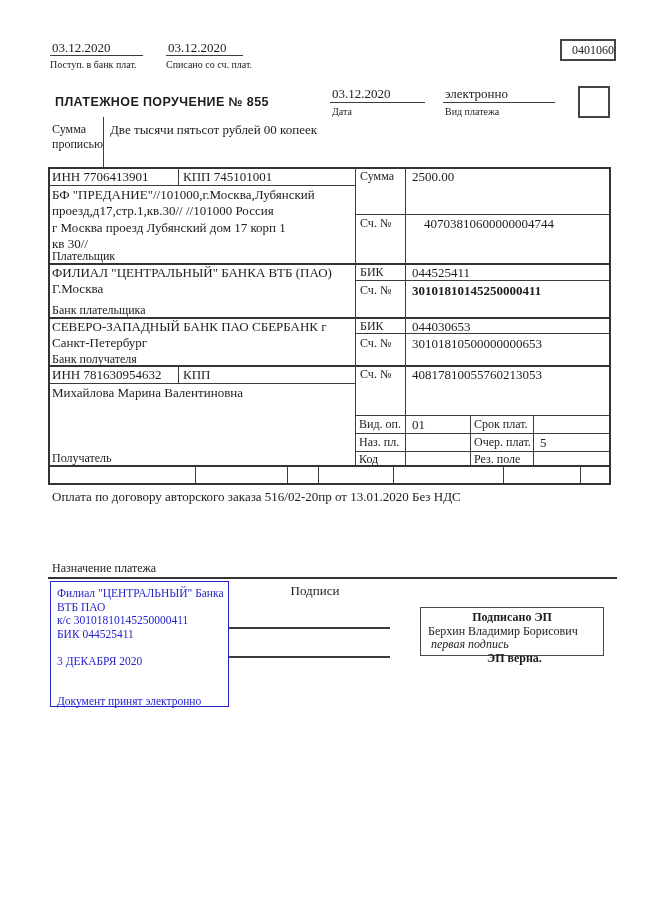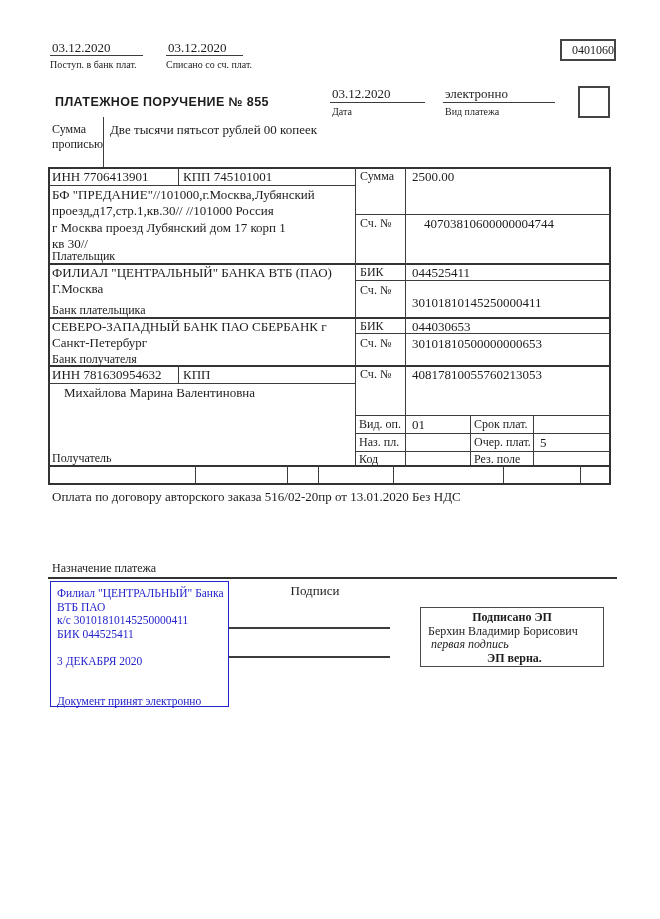--- a/index.html
+++ b/index.html
@@ -101,36 +101,36 @@
 кв 30//</div>
   <div class="abs t12" style="left:360px;top:217px;">Сч. №</div>
   <div class="abs t13" style="left:412px;top:216px;margin-left:12px;">40703810600000004744</div>
   <div class="abs t12" style="left:52px;top:250px;">Плательщик</div>
 
   <div class="abs t13 wrap" style="left:52px;top:265px;width:300px;white-space:pre-line;">ФИЛИАЛ "ЦЕНТРАЛЬНЫЙ" БАНКА ВТБ (ПАО)
 Г.Москва</div>
   <div class="abs t12" style="left:360px;top:266px;">БИК</div>
   <div class="abs t13" style="left:412px;top:265px;">044525411</div>
   <div class="abs t12" style="left:360px;top:284px;">Сч. №</div>
-  <div class="abs t13" style="left:412px;top:295px;">30101810145250000411</div>
+  <div class="abs t13" style="left:412px;top:283px;font-weight:bold;">30101810145250000411</div>
   <div class="abs t12" style="left:52px;top:304px;">Банк плательщика</div>
 
   <div class="abs t13 wrap" style="left:52px;top:319px;width:300px;white-space:pre-line;">СЕВЕРО-ЗАПАДНЫЙ БАНК ПАО СБЕРБАНК г
 Санкт-Петербург</div>
   <div class="abs t12" style="left:360px;top:320px;">БИК</div>
   <div class="abs t13" style="left:412px;top:319px;">044030653</div>
   <div class="abs t12" style="left:360px;top:337px;">Сч. №</div>
   <div class="abs t13" style="left:412px;top:336px;">30101810500000000653</div>
   <div class="abs t12" style="left:52px;top:353px;">Банк получателя</div>
 
   <div class="abs t13" style="left:52px;top:367px;">ИНН 781630954632</div>
   <div class="abs t13" style="left:183px;top:367px;">КПП</div>
   <div class="abs t12" style="left:360px;top:368px;">Сч. №</div>
   <div class="abs t13" style="left:412px;top:367px;">40817810055760213053</div>
-  <div class="abs t13" style="left:52px;top:385px;margin-left:12px;">Михайлова Марина Валентиновна</div>
+  <div class="abs t13" style="left:52px;top:385px;">Михайлова Марина Валентиновна</div>
 
   <div class="abs t12" style="left:359px;top:418px;">Вид. оп.</div>
   <div class="abs t13" style="left:412px;top:417px;">01</div>
   <div class="abs t12" style="left:474px;top:418px;">Срок плат.</div>
   <div class="abs t12" style="left:359px;top:436px;">Наз. пл.</div>
   <div class="abs t12" style="left:474px;top:436px;">Очер. плат.</div>
   <div class="abs t13" style="left:540px;top:435px;">5</div>
   <div class="abs t12" style="left:359px;top:453px;">Код</div>
   <div class="abs t12" style="left:474px;top:453px;">Рез. поле</div>
   <div class="abs t12" style="left:52px;top:452px;">Получатель</div>
@@ -147,20 +147,20 @@
 БИК 044525411
 
 3 ДЕКАБРЯ 2020
 
 
 Документ принят электронно</div>
 
   <div class="hline" style="left:229px;top:627px;width:161px;height:1.5px;"></div>
   <div class="hline" style="left:229px;top:656px;width:161px;height:1.5px;"></div>
 
-  <div class="esign" style="left:420px;top:607px;width:184px;height:60px;">
+  <div class="esign" style="left:420px;top:607px;width:184px;height:49px;">
     <div class="c">Подписано ЭП</div>
     <div class="n">Берхин Владимир Борисович</div>
     <div class="i">первая подпись</div>
     <div class="v">ЭП верна.</div>
   </div>
 
 </div>
 
 </body></html>

